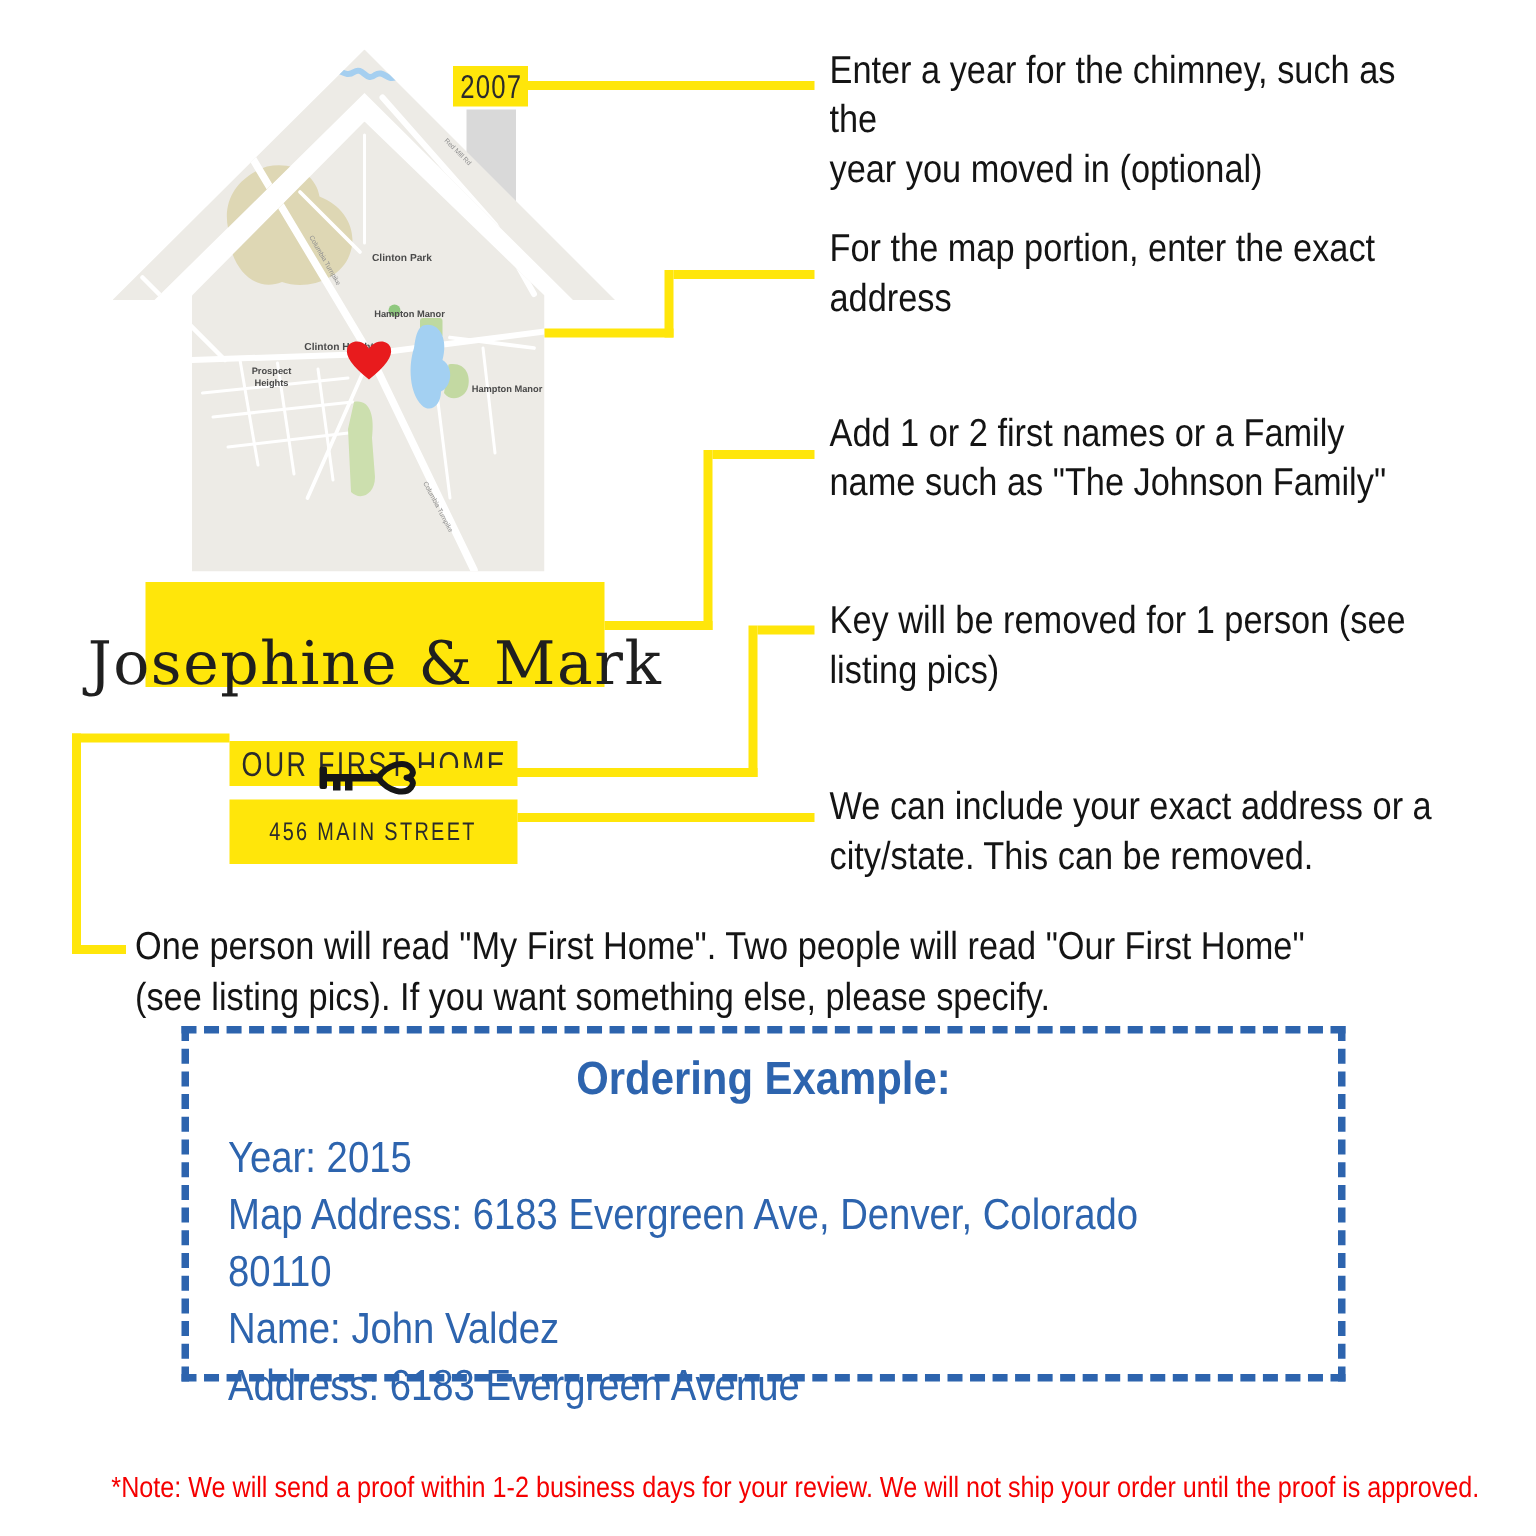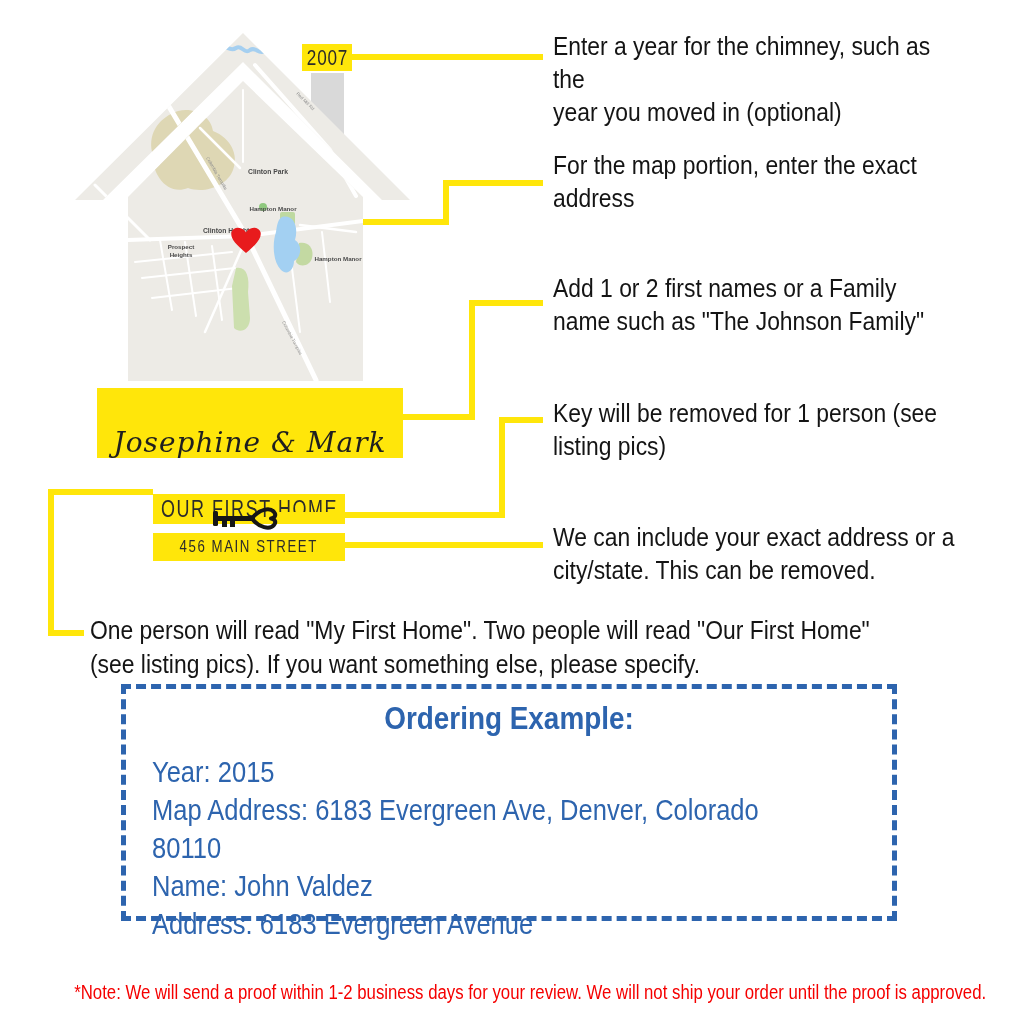--- a/index.html
+++ b/index.html
@@ -15,21 +15,21 @@
   .ybox{position:absolute;background:#ffe60a;display:flex;align-items:center;justify-content:center;}
   .hand{font-family:"Liberation Sans",sans-serif;color:#2b2b2b;
         display:inline-block;transform:scaleX(.78);transform-origin:center center;
         letter-spacing:2px;white-space:nowrap;}
 
   
   .note{position:absolute;color:#141414;font-size:26px;line-height:33px;
         white-space:pre-line;transform:scaleX(.88);transform-origin:0 0;}
 
   
-  .script{font-family:"DejaVu Serif",serif;font-style:italic;font-size:28px;
+  .script{font-family:"DejaVu Serif",serif;font-size:40px;
           color:#1f1f1f;letter-spacing:1px;white-space:nowrap;margin-top:39px;}
 
   
   .orderbox{position:absolute;left:121px;top:684px;width:766px;height:227px;
             border:5px dashed #2d64ae;}
   .ordertitle{margin-top:12px;text-align:center;color:#2d64ae;
               font-size:31px;font-weight:bold;
               transform:scaleX(.9);transform-origin:center top;}
   .orderlines{margin:16px 0 0 26px;color:#2d64ae;font-size:29px;line-height:38px;
               transform:scaleX(.88);transform-origin:0 0;white-space:pre-line;}
@@ -134,21 +134,21 @@
 </div>
 
 <svg style="position:absolute;left:210px;top:504px;" width="72" height="30" viewBox="0 0 72 30">
   <rect x="4" y="12" width="41" height="5" rx="2" fill="#161616"></rect>
   <rect x="3" y="7" width="5" height="15" rx="1.5" fill="#161616"></rect>
   <rect x="12" y="16" width="5" height="7" fill="#161616"></rect>
   <rect x="20" y="16" width="5" height="7" fill="#161616"></rect>
   <path d="M42,14.5 C49,5 60,3 64,8 C66.5,11 65,14 61,14.5 C65,15 66.5,18 64,21 C60,26 49,24 42,14.5 Z" fill="none" stroke="#161616" stroke-width="4" stroke-linejoin="round"></path>
 </svg>
 
-<div class="ybox" style="left:153px;top:533px;width:192px;height:28px;">
+<div class="ybox" style="left:153px;top:533px;width:192px;height:43px;">
   <span class="hand" style="font-size:17px;text-transform:uppercase;letter-spacing:2px;">456 Main Street</span>
 </div>
 
 <div class="yl h" style="left:352px;top:54px;width:191px;"></div>
 
 <div class="yl h" style="left:363px;top:219px;width:86px;"></div>
 <div class="yl v" style="left:443px;top:180px;height:45px;"></div>
 <div class="yl h" style="left:449px;top:180px;width:94px;"></div>
 
 <div class="yl h" style="left:403px;top:414px;width:72px;"></div>

